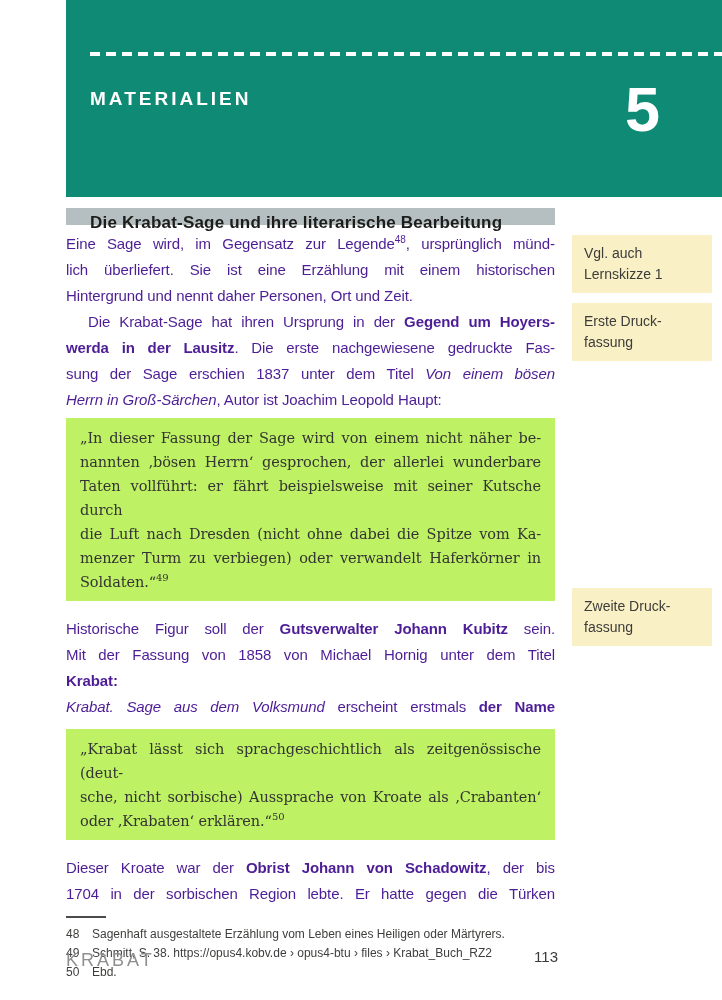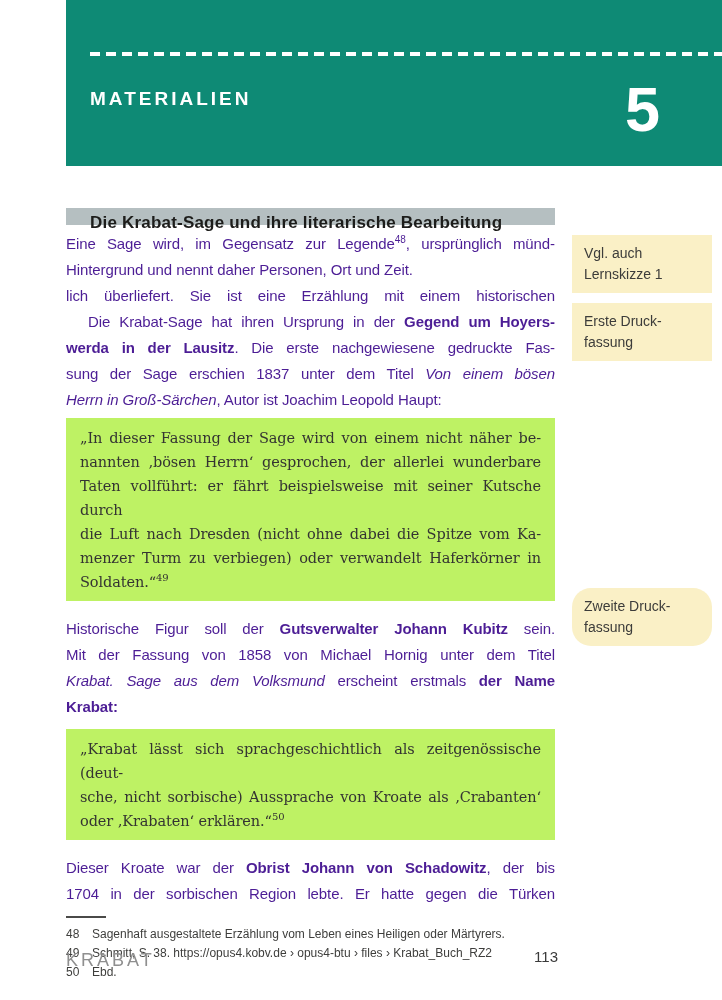--- a/index.html
+++ b/index.html
@@ -6,21 +6,21 @@
   body {
     width: 722px; height: 1000px;
     background: #ffffff;
     font-family: "Liberation Sans", sans-serif;
     position: relative;
     overflow: hidden;
   }
 
   
   .header-band {
-    position: absolute; left: 66px; top: 0; right: 0; height: 166px;
+    position: absolute; left: 66px; top: 0; right: 0; height: 197px;
     background: #0E8A75;
   }
   .dash-line {
     position: absolute; left: 24px; right: 0; top: 52px; height: 4px;
     background: repeating-linear-gradient(90deg, #ffffff 0, #ffffff 10px, rgba(0,0,0,0) 10px, rgba(0,0,0,0) 16px);
   }
   .section-label {
     position: absolute; left: 24px; top: 88px;
     color: #ffffff; font-size: 19px; font-weight: bold; letter-spacing: 3px;
   }
@@ -77,21 +77,21 @@
   
   .margin-note {
     position: absolute; left: 572px; width: 140px;
     background: #FAF0C6;
     font-size: 14px; line-height: 21px; color: #3c3c3a;
     padding: 8px 4px 8px 12px;
     box-sizing: border-box;
   }
   .margin-note.note-0 { top: 235px; }
   .margin-note.note-1 { top: 303px; }
-  .margin-note.note-2 { top: 588px; border-radius: 19px; }
+  .margin-note.note-2 { top: 588px; }
 
   
   .footer {
     position: absolute; left: 66px; top: 948px; width: 492px; height: 20px;
   }
   .footer-left {
     position: absolute; left: 0; top: 2px;
     color: #8f8f8f; font-size: 18px; letter-spacing: 3px;
   }
   .footer-page {
@@ -106,42 +106,42 @@
   <div class="dash-line"></div>
   <div class="section-label">MATERIALIEN</div>
   <div class="chapter-number">5</div>
 </div>
 
 <div class="content">
   <div class="title-bar">Die Krabat-Sage und ihre literarische Bearbeitung</div>
   <div>
       <div class="para-block">
         <div class="tline just"><span>Eine Sage wird, im Gegensatz zur Legende</span><sup>48</sup><span>, ursprünglich münd-</span></div>
+        <div class="tline just"><span>lich überliefert. Sie ist eine Erzählung mit einem historischen</span></div>
         <div class="tline"><span>Hintergrund und nennt daher Personen, Ort und Zeit.</span></div>
-        <div class="tline just"><span>lich überliefert. Sie ist eine Erzählung mit einem historischen</span></div>
       </div>
       <div class="para-block">
         <div class="tline just ind"><span>Die Krabat-Sage hat ihren Ursprung in der </span><span class="b">Gegend um Hoyers-</span></div>
         <div class="tline just"><span class="b">werda in der Lausitz</span><span>. Die erste nachgewiesene gedruckte Fas-</span></div>
         <div class="tline just"><span>sung der Sage erschien 1837 unter dem Titel </span><span class="i">Von einem bösen</span></div>
         <div class="tline"><span class="i">Herrn in Groß-Särchen</span><span>, Autor ist Joachim Leopold Haupt:</span></div>
       </div>
       <div class="quote-block">
         <div class="tline just"><span>„In dieser Fassung der Sage wird von einem nicht näher be-</span></div>
         <div class="tline just"><span>nannten ‚bösen Herrn‘ gesprochen, der allerlei wunderbare</span></div>
         <div class="tline just"><span>Taten vollführt: er fährt beispielsweise mit seiner Kutsche durch</span></div>
         <div class="tline just"><span>die Luft nach Dresden (nicht ohne dabei die Spitze vom Ka-</span></div>
         <div class="tline just"><span>menzer Turm zu verbiegen) oder verwandelt Haferkörner in</span></div>
         <div class="tline"><span>Soldaten.“</span><sup>49</sup></div>
       </div>
       <div class="para-block space-above">
         <div class="tline just"><span>Historische Figur soll der </span><span class="b">Gutsverwalter Johann Kubitz</span><span> sein.</span></div>
         <div class="tline just"><span>Mit der Fassung von 1858 von Michael Hornig unter dem Titel</span></div>
+        <div class="tline"><span class="b">Krabat:</span></div>
         <div class="tline just"><span class="i">Krabat. Sage aus dem Volksmund</span><span> erscheint erstmals </span><span class="b">der Name</span></div>
-        <div class="tline"><span class="b">Krabat:</span></div>
       </div>
       <div class="quote-block space-above">
         <div class="tline just"><span>„Krabat lässt sich sprachgeschichtlich als zeitgenössische (deut-</span></div>
         <div class="tline just"><span>sche, nicht sorbische) Aussprache von Kroate als ‚Crabanten‘</span></div>
         <div class="tline"><span>oder ‚Krabaten‘ erklären.“</span><sup>50</sup></div>
       </div>
       <div class="para-block space-above">
         <div class="tline just"><span>Dieser Kroate war der </span><span class="b">Obrist Johann von Schadowitz</span><span>, der bis</span></div>
         <div class="tline just"><span>1704 in der sorbischen Region lebte. Er hatte gegen die Türken</span></div>
       </div>

